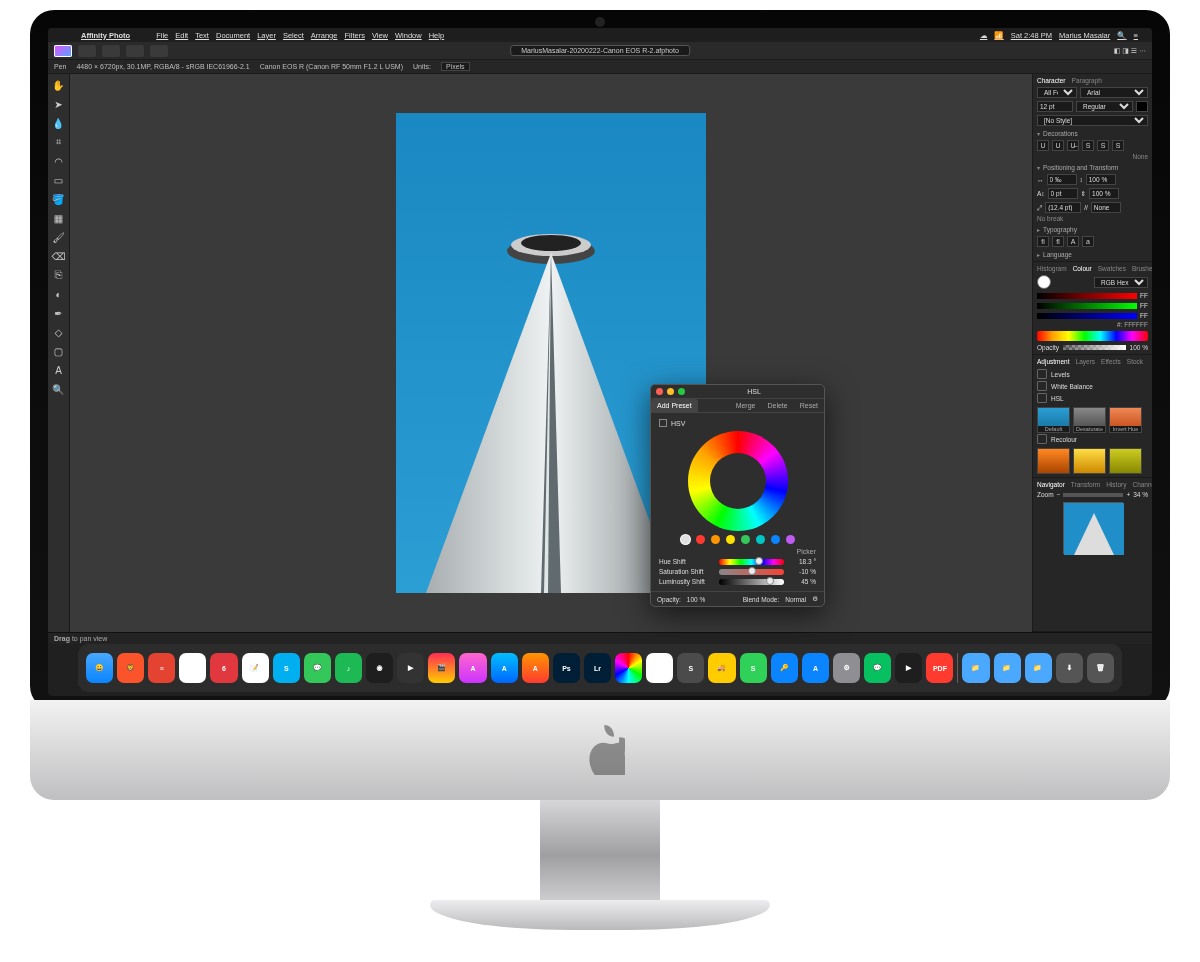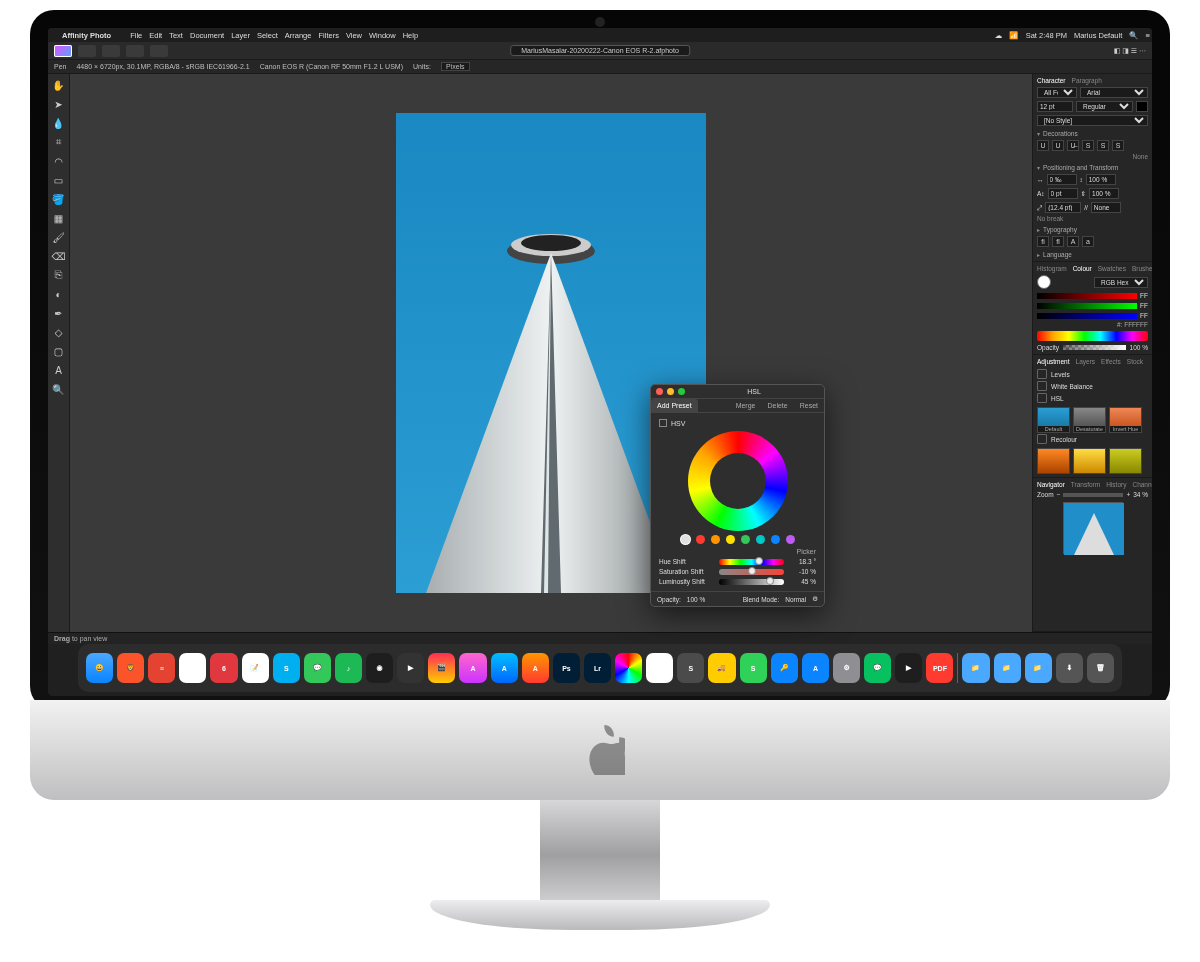--- a/index.html
+++ b/index.html
@@ -23,21 +23,21 @@
 #chin{position:absolute;left:30px;top:700px;width:1140px;height:100px;background:linear-gradient(#f2f2f2,#bfbfc1);border-radius:0 0 24px 24px;display:flex;align-items:center;justify-content:center;}
 #chin svg{width:50px;height:50px;opacity:.6;}
 #stand-neck{position:absolute;left:540px;top:800px;width:120px;height:110px;background:linear-gradient(#d7d7d9,#9f9fa1,#d7d7d9);}
 #stand-foot{position:absolute;left:430px;top:900px;width:340px;height:30px;background:linear-gradient(#ededef,#b9b9bb);border-radius:6px 6px 50% 50%/6px 6px 100% 100%;}
 #camera{position:absolute;left:50%;top:7px;width:10px;height:10px;border-radius:50%;background:#222;transform:translateX(-50%);}
 
 
 #screen{position:absolute;inset:0;background:var(--screen-bg);color:var(--text);font-size:7px;display:flex;flex-direction:column;}
 
 
-#menubar{height:var(--menubar-h);background:#1e1e1e;display:flex;align-items:center;padding:0 2px;gap:12px;font-size:7.5px;color:#ddd;}
+#menubar{height:var(--menubar-h);background:#1e1e1e;display:flex;align-items:center;padding:0 14px;gap:19px;font-size:7.5px;color:#ddd;text-decoration:underline;}
 #menubar .apple{font-size:10px;}
 #menubar .app-name{font-weight:600;}
 #menubar .spacer{flex:1;}
 #menubar .right{display:flex;gap:7px;align-items:center;}
 
 
 .toolbar{height:18px;background:#2a2a2a;border-bottom:1px solid #1a1a1a;display:flex;align-items:center;padding:0 6px;gap:6px;}
 .persona-chip{width:18px;height:12px;border-radius:2px;background:#3a3a3a;}
 .persona-chip.active{box-shadow:0 0 0 1px #fff inset;background:linear-gradient(135deg,#e84fff,#4fa8ff);}
 .doc-title{position:absolute;left:50%;transform:translateX(-50%);background:#1a1a1a;border:1px solid #555;padding:1px 10px;border-radius:3px;font-size:7px;color:#ccc;white-space:nowrap;}
@@ -124,21 +124,21 @@
 
         <div id="menubar">
           <span class="apple"></span>
           <span class="app-name">Affinity Photo</span>
           <span id="menu-items"><span style="margin-left: 7px;">File</span><span style="margin-left: 7px;">Edit</span><span style="margin-left: 7px;">Text</span><span style="margin-left: 7px;">Document</span><span style="margin-left: 7px;">Layer</span><span style="margin-left: 7px;">Select</span><span style="margin-left: 7px;">Arrange</span><span style="margin-left: 7px;">Filters</span><span style="margin-left: 7px;">View</span><span style="margin-left: 7px;">Window</span><span style="margin-left: 7px;">Help</span></span>
           <span class="spacer"></span>
           <div class="right">
             <span>☁</span>
             <span>📶</span>
             <span>Sat 2:48 PM</span>
-            <span>Marius Default</span>
+            <span>Marius Masalar</span>
             <span>🔍</span>
             <span>≡</span>
           </div>
         </div>
 
         <div class="toolbar" style="position:relative">
           <div class="persona-chip active"></div>
           <div class="persona-chip"></div>
           <div class="persona-chip"></div>
           <div class="persona-chip"></div>

